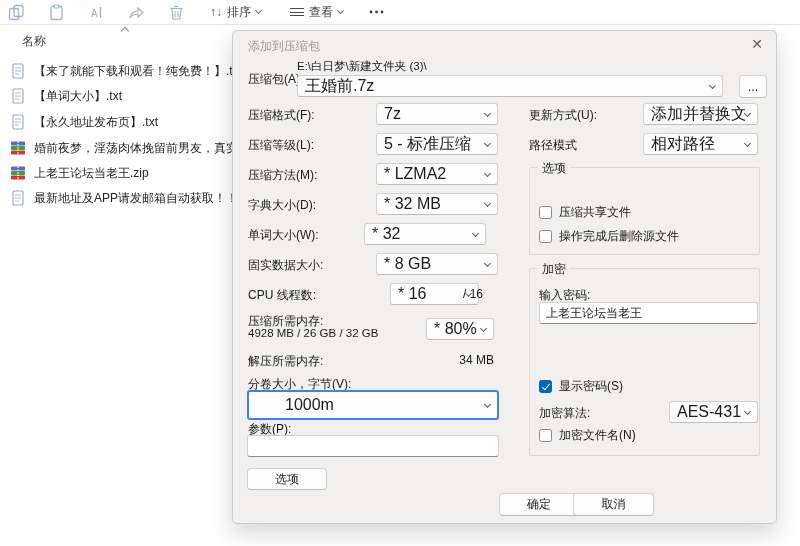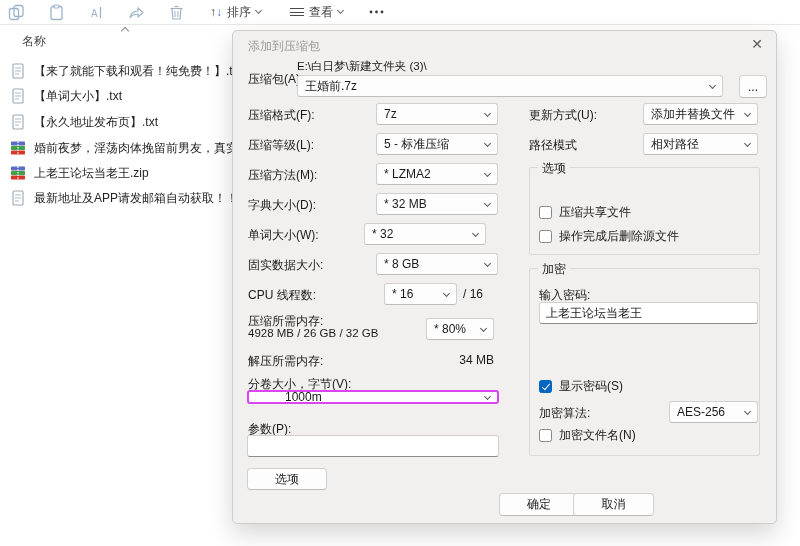--- a/index.html
+++ b/index.html
@@ -27,24 +27,24 @@
   .ficon svg { display:block; }
   
   .dialog { position:absolute; left:232px; top:30px; width:545px; height:494px;
     background:#f1f0ee; border:1px solid #cfcdcb; border-radius:5px;
     box-shadow:0 10px 24px rgba(0,0,0,.16); }
   .dlg-title { position:absolute; left:15px; top:7px; color:#9d9894; font-size:12px; }
   .dlg-close { position:absolute; right:13px; top:5px; color:#5b5b5b; font-size:14px; line-height:16px; cursor:default; }
   .lbl { position:absolute; color:#1a1a1a; font-size:12px; white-space:nowrap; }
   .sub { color:#1a1a1a; font-size:11.5px; }
   .combo { position:absolute; height:22px; background:#fdfdfd; border:1px solid #d2d0ce; border-bottom-color:#bfbdbb; border-radius:3px;
-    display:flex; align-items:center; justify-content:space-between; padding:0 7px; font-size:12px; }
+    display:flex; align-items:center; justify-content:space-between; padding:0 7px; font-size:16px; }
   .combo .cv { white-space:nowrap; overflow:hidden; }
   .chev { width:5px; height:5px; border-right:1.4px solid #5a5a5a; border-bottom:1.4px solid #5a5a5a; transform:rotate(45deg); margin-top:-2px; flex:0 0 auto; }
-  .combo.focused { border:2px solid #d946ef; height:14px;padding-left:36px; }
+  .combo.focused { border:2px solid #3b82f6; height:30px;padding-left:36px; }
   .txtinput { position:absolute; background:#fff; border:1px solid #d2d0ce; border-bottom-color:#8f8d8b; border-radius:3px;
     font-size:12px; padding:0 6px; font-family:inherit; color:#1a1a1a; height:22px; }
   .btn { position:absolute; background:#fdfdfd; border:1px solid #d2d0ce; border-bottom-color:#bfbdbb; border-radius:4px;
     font-size:12px; display:flex; align-items:center; justify-content:center; color:#1a1a1a; }
   .groupbox { position:absolute; border:1px solid #dbd9d7; border-radius:2px; }
   .gtitle { position:absolute; top:-8px; left:8px; background:#f1f0ee; padding:0 4px; font-size:12px; }
   .cbrow { position:absolute; display:flex; align-items:center; gap:7px; height:16px; }
   .cb { position:relative; width:13px; height:13px; background:#fdfdfd; border:1px solid #8a8886; border-radius:2.5px; flex:0 0 13px; }
   .cb.checked { background:#0067c0; border-color:#0067c0; }
   .cb.checked::after { content:""; position:absolute; left:4px; top:1px; width:3px; height:7px;
@@ -224,21 +224,21 @@
       <span class="chev"></span>
     </div>
 
   <span class="lbl" style="left:15px;top:226px">固实数据大小:</span>
   <div class="combo" style="left:143px;top:222px;width:122px">
       <span class="cv">* 8 GB</span>
       <span class="chev"></span>
     </div>
 
   <span class="lbl" style="left:15px;top:256px">CPU 线程数:</span>
-  <div class="combo" style="left:151px;top:252px;width:73px">
+  <div class="combo" style="left:157px;top:252px;width:89px">
       <span class="cv">* 16</span>
       <span class="chev"></span>
     </div>
   <span class="static-val" style="left:230px;top:256px">/ 16</span>
 
   <span class="lbl" style="left:15px;top:282px">压缩所需内存:</span>
   <span class="lbl sub" style="left:15px;top:296px">4928 MB / 26 GB / 32 GB</span>
   <div class="combo" style="left:193px;top:287px;width:68px">
       <span class="cv">* 80%</span>
       <span class="chev"></span>
@@ -288,21 +288,21 @@
   <span class="lbl" style="left:306px;top:256px">输入密码:</span>
   <input class="txtinput" style="left: 306px; top: 271px; width: 219px;" value="上老王论坛当老王">
 
   <div class="cbrow" style="left:306px;top:347px">
     <span class="cb checked"></span>
     <span class="cbl">显示密码(S)</span>
   </div>
 
   <span class="lbl" style="left:306px;top:374px">加密算法:</span>
   <div class="combo" style="left:436px;top:370px;width:89px">
-      <span class="cv">AES-256</span>
+      <span class="cv">AES-431</span>
       <span class="chev"></span>
     </div>
 
   <div class="cbrow" style="left:306px;top:396px">
     <span class="cb"></span>
     <span class="cbl">加密文件名(N)</span>
   </div>
 
   <div class="btn" style="left:266px;top:462px;width:80px;height:23px">确定</div>
   <div class="btn" style="left:340px;top:462px;width:81px;height:23px">取消</div>

